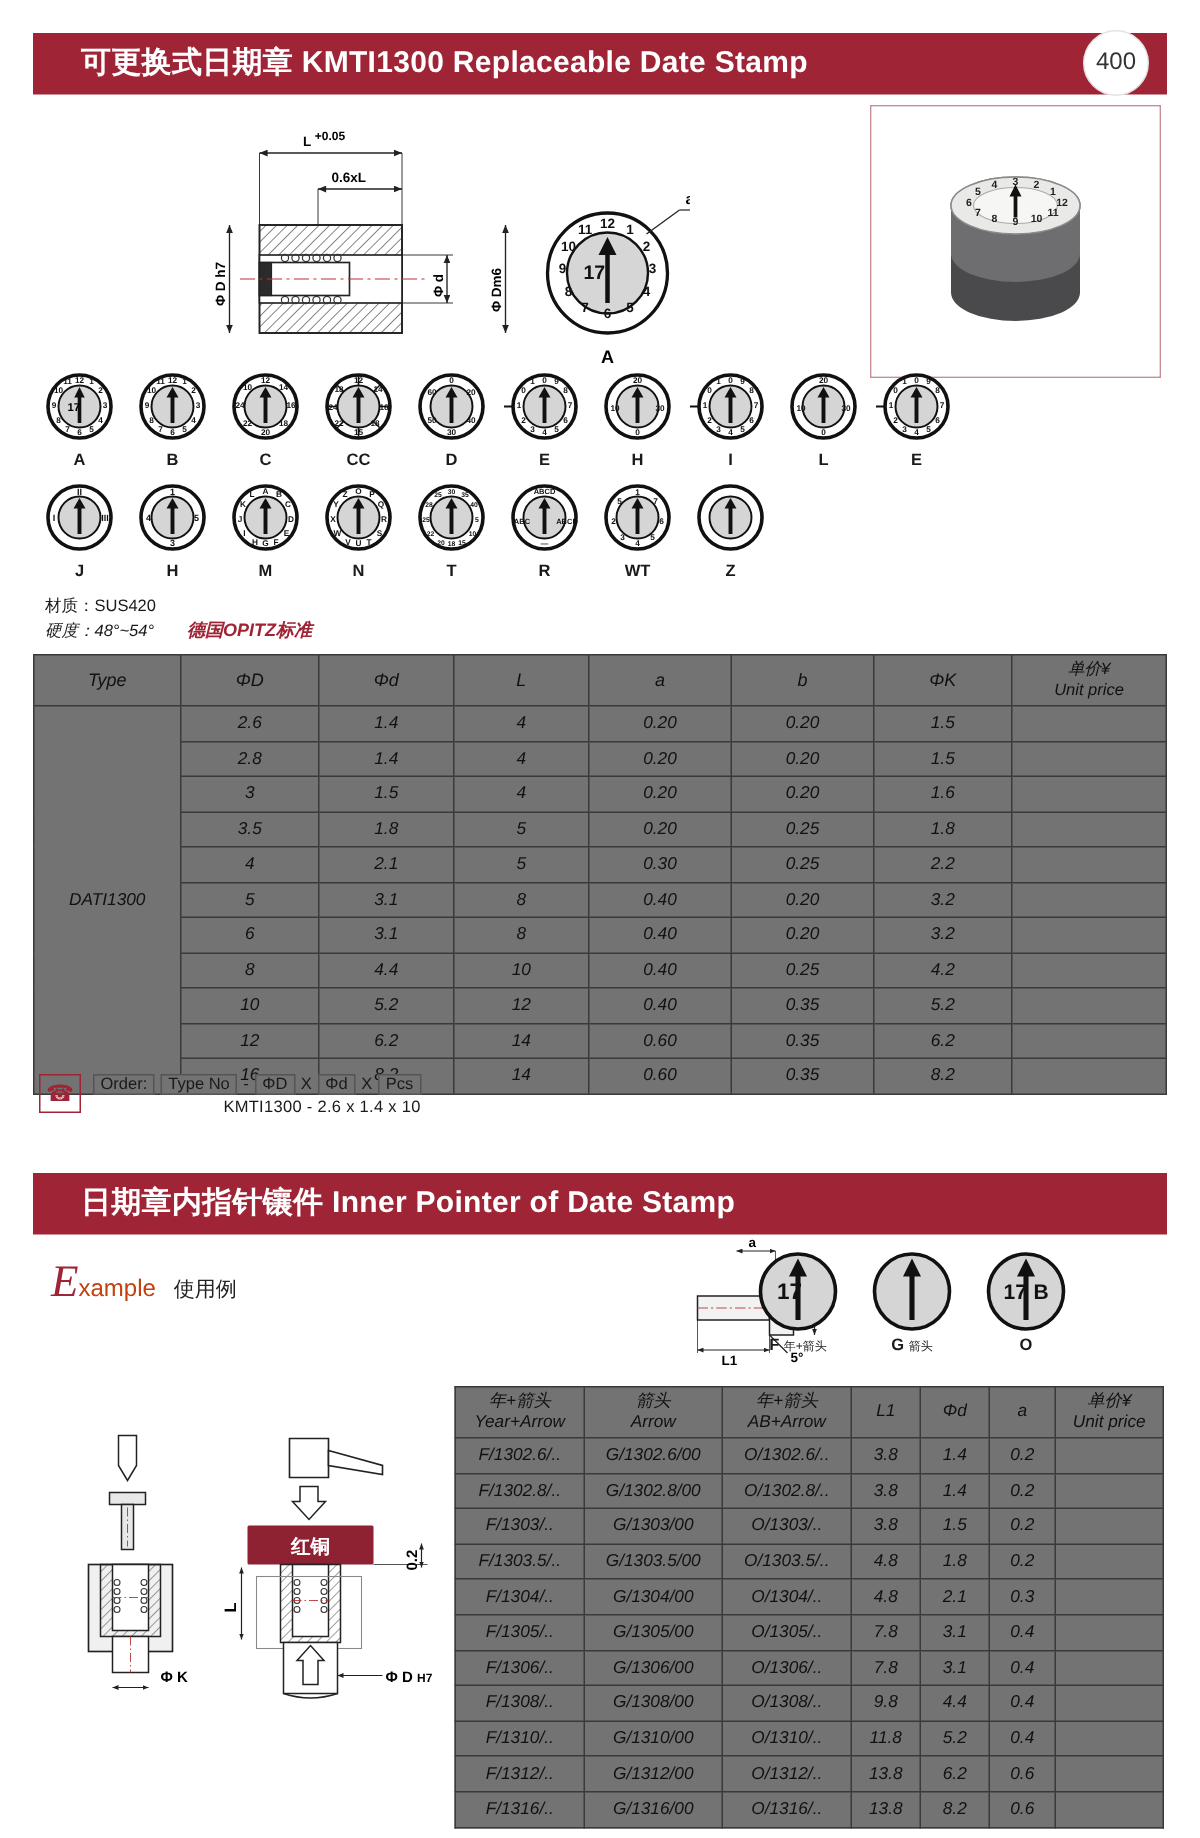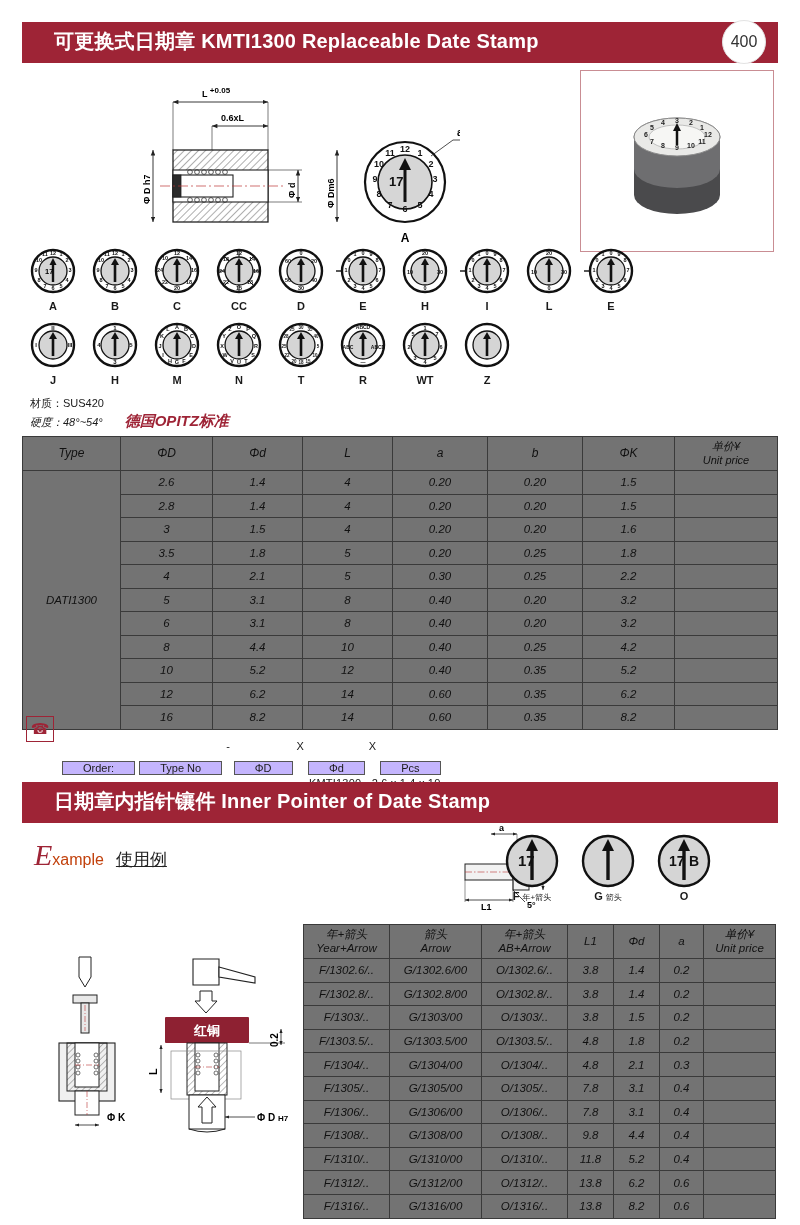--- a/index.html
+++ b/index.html
@@ -57,21 +57,21 @@
 
   
   .photo-frame {
     position:absolute;
     border:1px solid #c98d93;
     background:#fff;
   }
 
   
   .spec-line { font-size:11px; white-space:nowrap; }
-  .spec-opitz { color:#9e2436; font-weight:bold; font-size:15px; }
+  .spec-opitz { color:#9e2436; font-weight:bold; font-size:12px; }
 
   
   table.spec {
     position:absolute;
     border-collapse:collapse;
     background:#737373;
     font-style:italic;
   }
   table.spec td, table.spec th {
     border:1px solid #3a3a3a;
@@ -94,29 +94,29 @@
   
   .order-wrap { position:absolute; }
   .phone-ico {
     width:28px; height:26px;
     border:1.5px solid #9e2436;
     display:flex; align-items:center; justify-content:center;
     color:#9e2436; font-size:15px;
   }
   .order-line { display:flex; align-items:center; gap:4px; font-size:11px; }
   .okey {
-    border:1px solid #555; padding:0px 20px; font-size:11px; background:#c4b5fd;margin-top:45px;
+    border:1px solid #555; padding:0px 4px; font-size:11px; background:#737373;
   }
   .order-sample { font-size:11px; margin-top:2px; letter-spacing:0.2px; }
 
   
   .example-head { position:absolute; display:flex; align-items:baseline; }
   .example-E { font-size:30px; color:#9e2436; font-style:italic; font-family:"Liberation Serif",serif; }
   .example-rest { font-size:16px; color:#c2410c;text-align:right; }
-  .example-cn { font-size:17px; color:#222; margin-left:12px;text-decoration:underline; }
+  .example-cn { font-size:14px; color:#222; margin-left:12px; }
 </style>
 </head>
 <body>
 
 <div class="page">
 
   <div class="sec-bar" style="left:22px; top:22px; width:756px;">
     <span class="title">可更换式日期章 KMTI1300 Replaceable Date Stamp</span>
   </div>
   <div class="sec-underline" style="left:22px; top:60px; width:756px;"></div>

